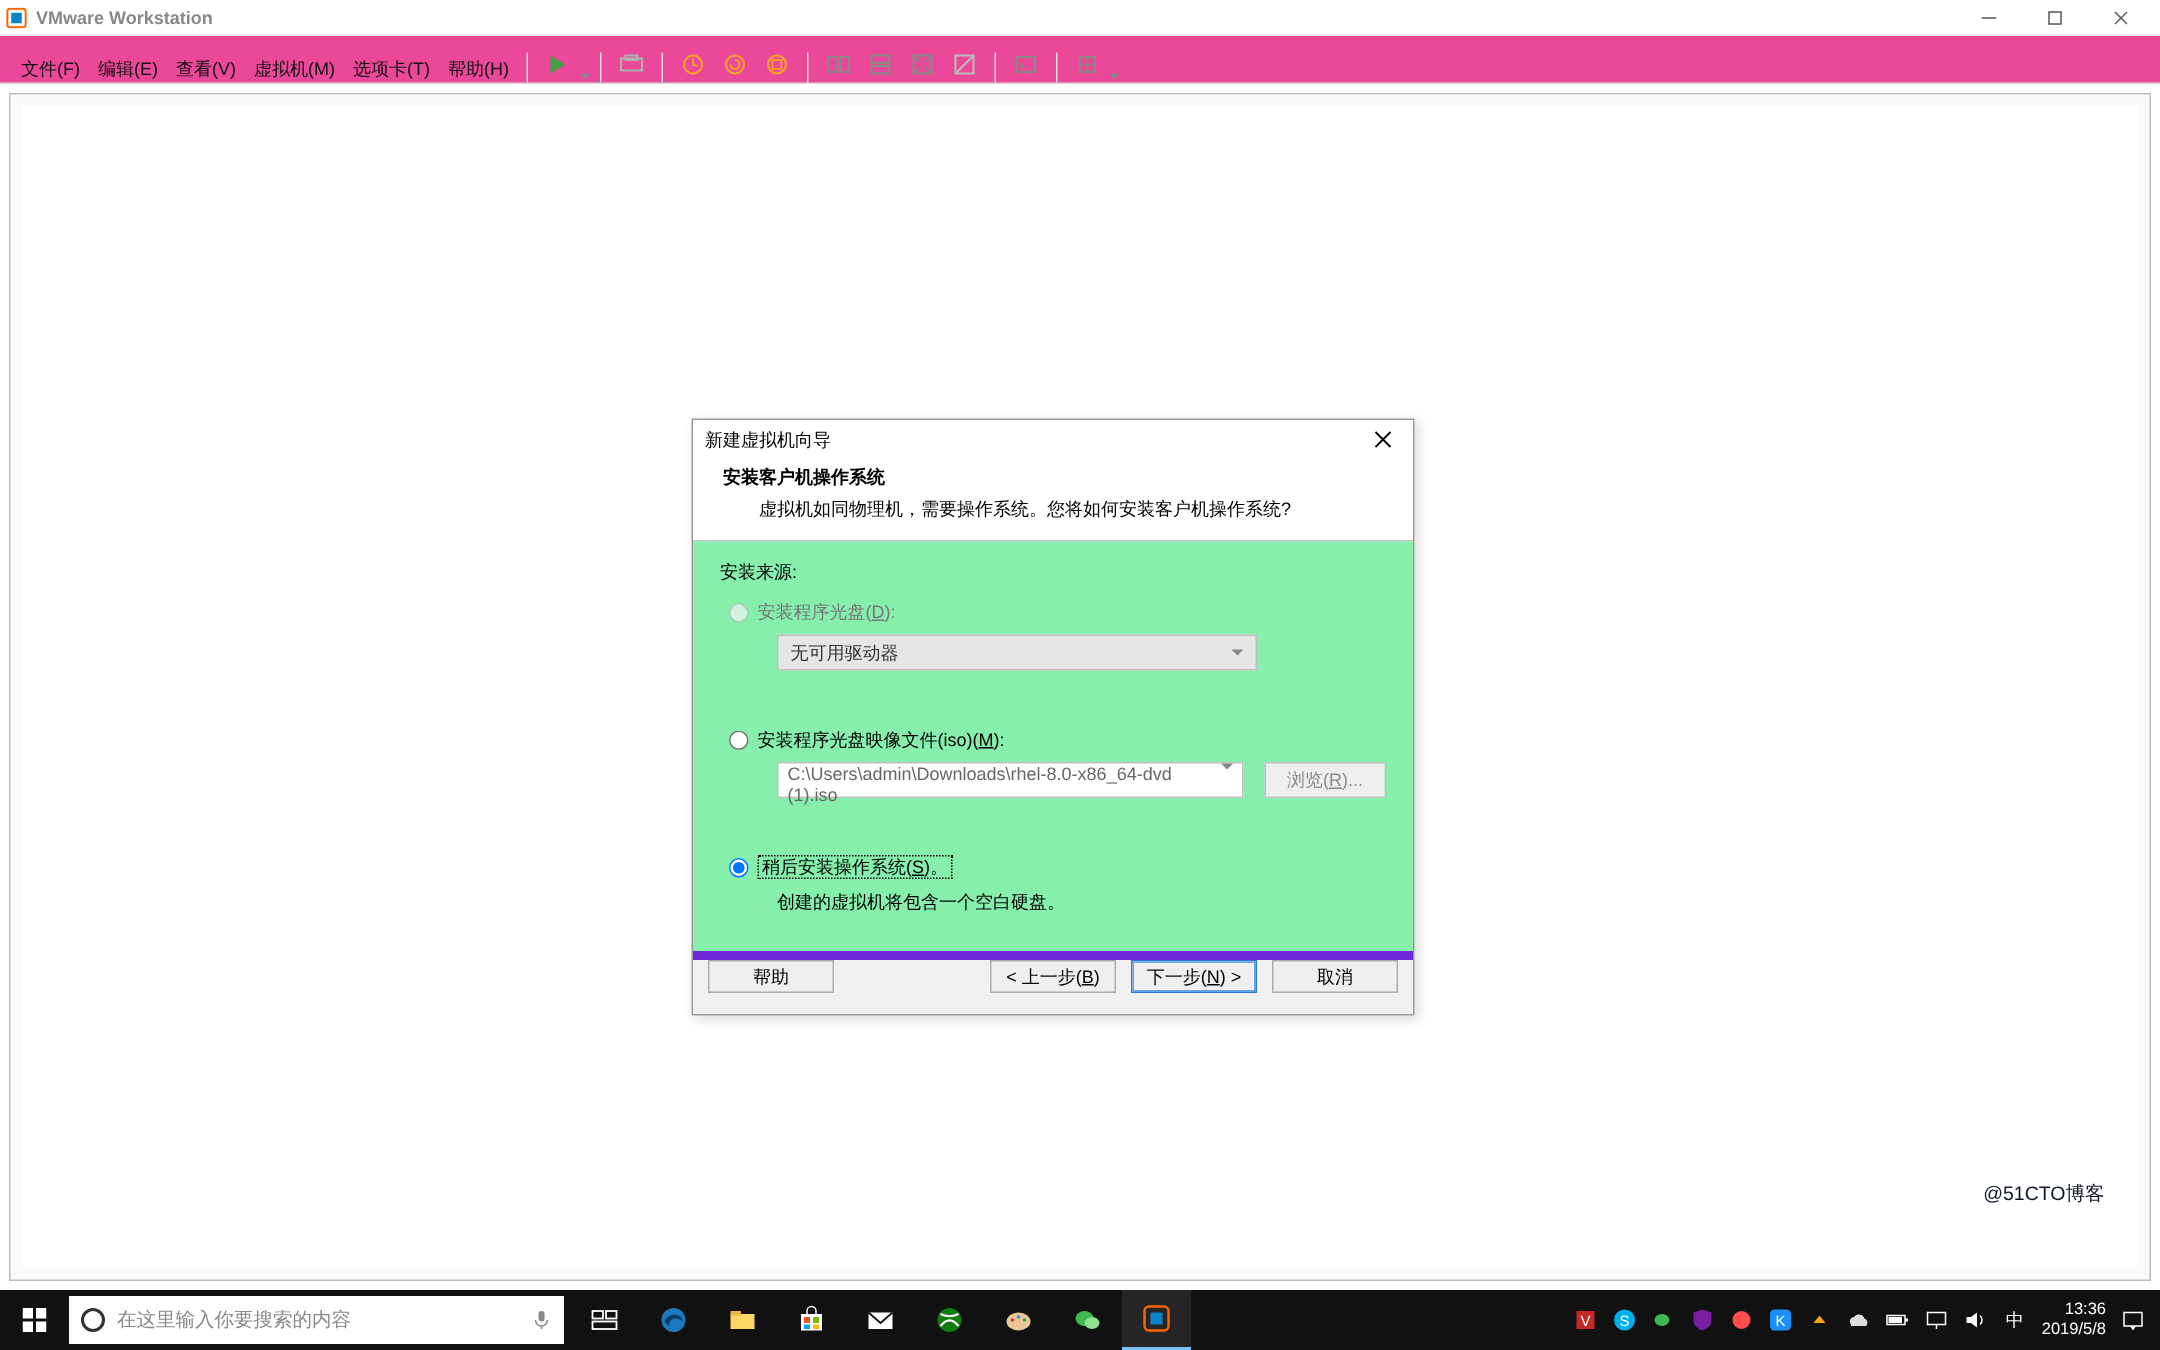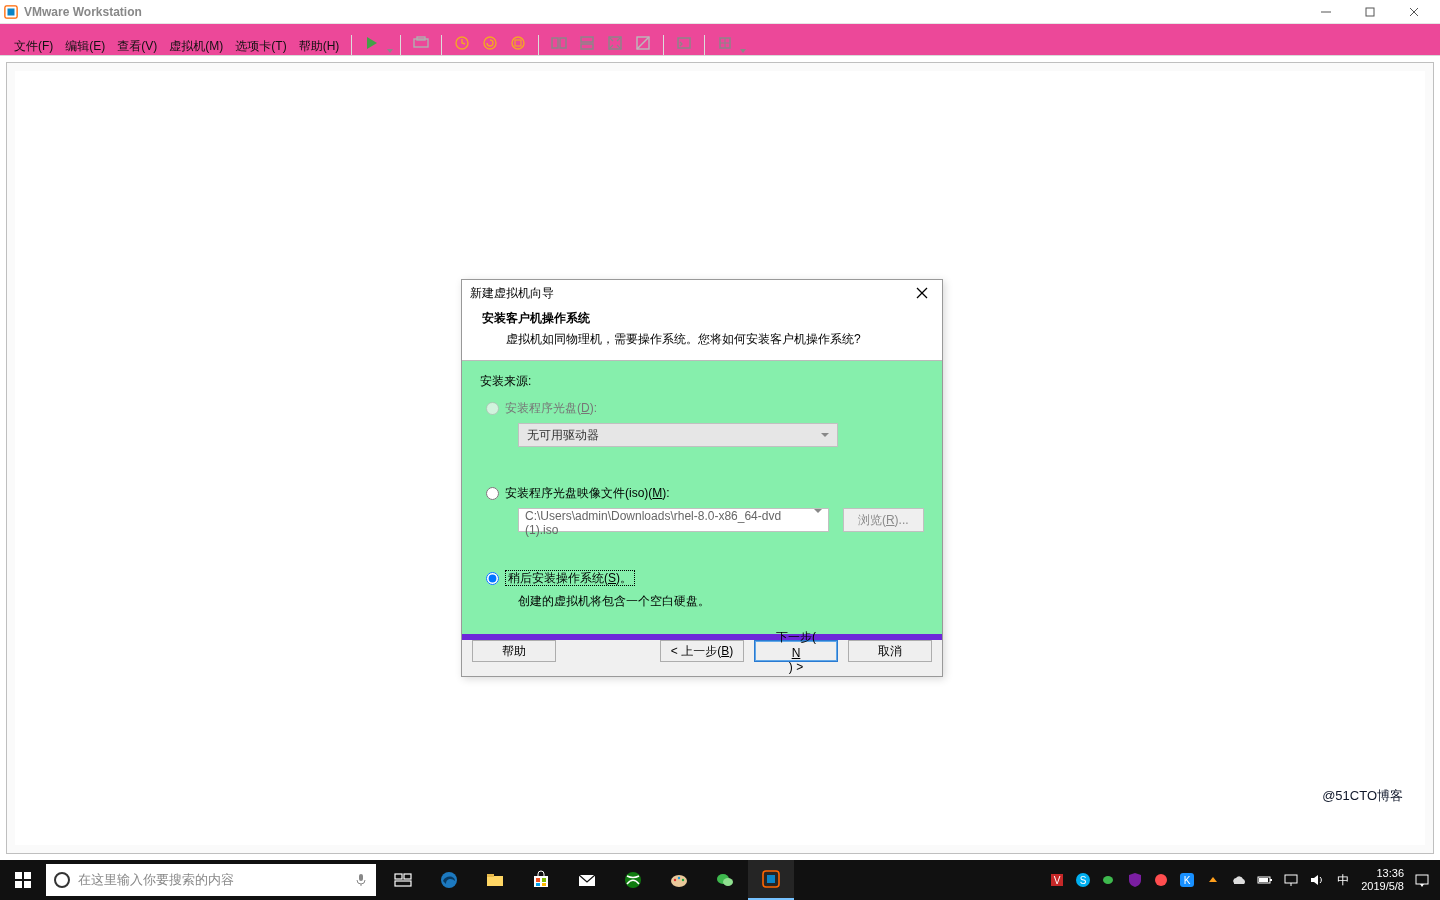--- a/index.html
+++ b/index.html
@@ -45,21 +45,21 @@
   .drive-drop .caret { width:0;height:0;border-left:4px solid transparent;border-right:4px solid transparent;border-top:4px solid #888;}
   .iso-row { display:flex; align-items:center; margin:6px 0 0 38px; gap:14px; }
   .iso-path { width: 320px; height: 24px; border: 1px solid #c0c0c0; background: #fff; color: #666; padding: 0 6px; display:flex; align-items:flex-start; justify-content:space-between;}
   .iso-path .caret { width:0;height:0;border-left:4px solid transparent;border-right:4px solid transparent;border-top:4px solid #888;}
   .browse-btn { width: 84px; height: 24px; background: #efefef; border: 1px solid #c0c0c0; color:#8a8a8a; font-size:12px; }
   .opt-note { margin: 6px 0 0 38px; font-size:12px; }
   .focus-box { border:1px dotted #000; padding:0 2px;}
   .dialog-footer { height: 36px; display: flex; align-items: flex-start; padding: 0 10px; gap: 10px; background:#f0f0f0;}
   .dialog-footer .spacer { flex: 1; }
   .dlg-btn { width: 84px; height: 22px; font-size:12px; background: #efefef; border: 1px solid #adadad; display:flex; align-items:center; justify-content:center; }
-  .dlg-btn.primary { border: 1px solid #2a7ad1; box-shadow: inset 0 0 0 1px #60a7e8; flex-direction: column; }
+  .dlg-btn.primary { border: 1px solid #2a7ad1; box-shadow: inset 0 0 0 1px #60a7e8; }
   .dlg-btn.help { width:84px; }
 
   
   .taskbar { height: 40px; background: #111; display: flex; align-items: center; color: #fff; }
   .start-btn { width: 46px; height: 40px; display: flex; align-items: center; justify-content: center; }
   .start-btn svg { width:16px; height:16px; }
   .search-box { width: 330px; height: 32px; background: #fff; display:flex; align-items:center; padding: 4px 8px; margin-right:4px; }
   .search-box .o-icon { width:16px; height:16px; border:2px solid #333; border-radius:50%; margin-right:8px; }
   .search-box .text { color:#888; flex:1; font-size:13px; }
   .search-box .mic { width:14px;height:14px; }

